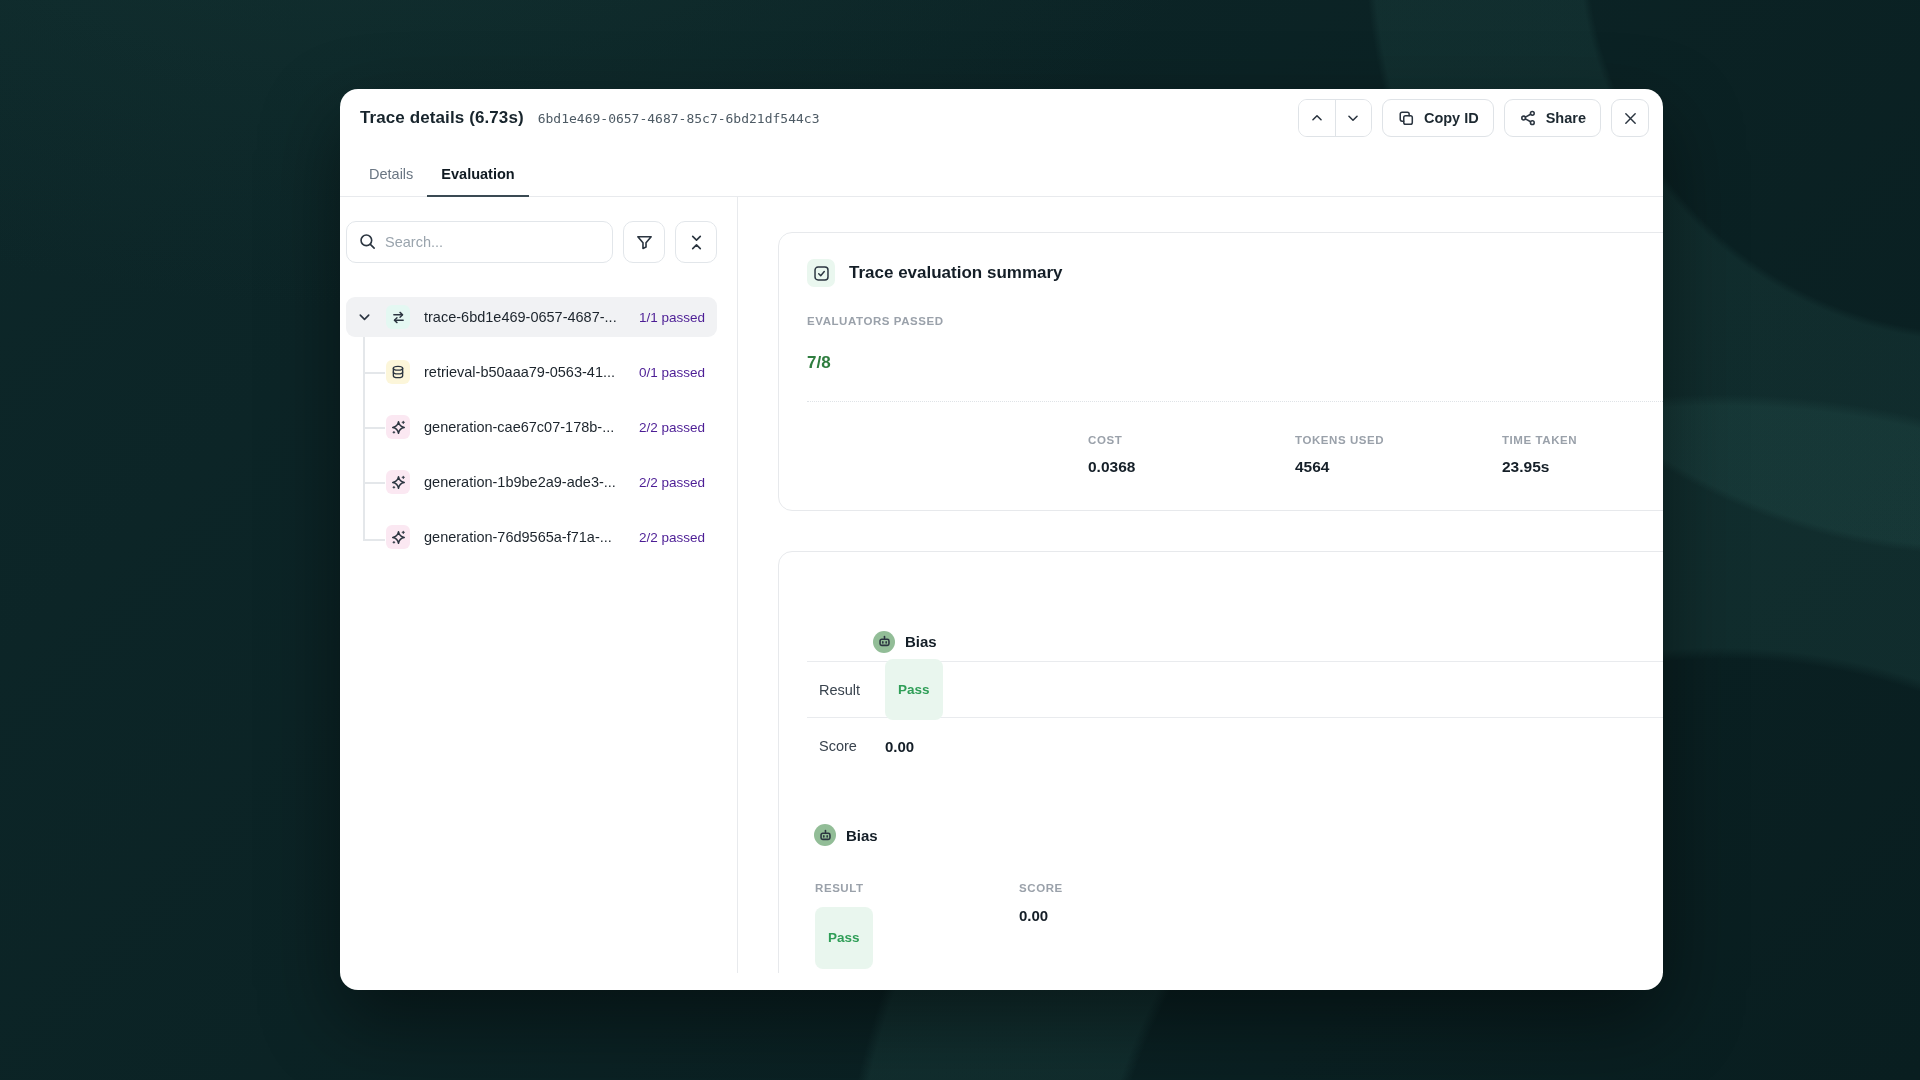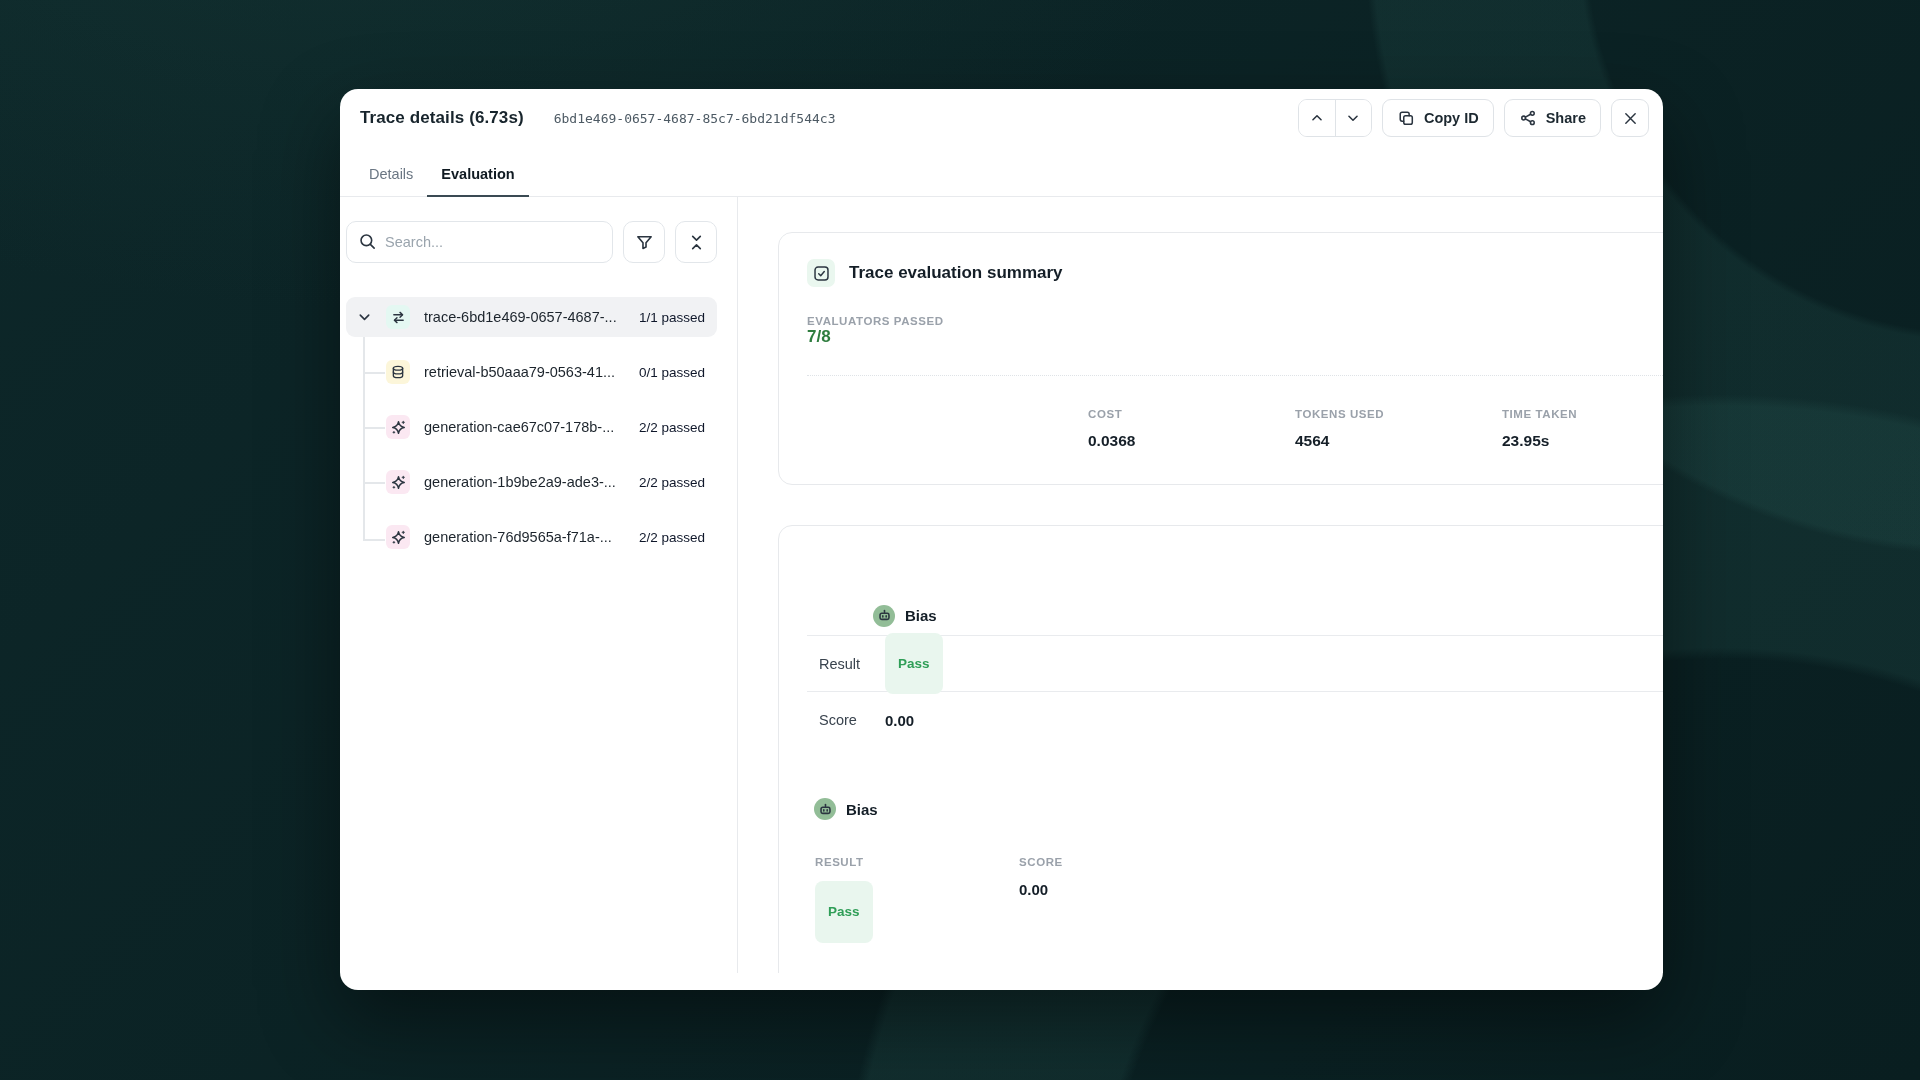--- a/index.html
+++ b/index.html
@@ -14,21 +14,21 @@
       linear-gradient(135deg,#0d2729,#091e20);
   }
 
   .modal { position:absolute; left:340px; top:89px; width:1323px; height:901px;
     background:#fff; border-radius:18px; overflow:hidden;
     box-shadow:0 30px 80px rgba(0,0,0,.45); color:#16202a; }
 
   
   .modal-header { display:flex; align-items:center; justify-content:space-between;
     padding:10px 14px 0 20px; height:48px; }
-  .title-wrap { display:flex; align-items:baseline; gap:30px; }
+  .title-wrap { display:flex; align-items:baseline; gap:14px; }
   .modal-title { font-size:17px; font-weight:700; color:#17242c; letter-spacing:.1px; }
   .trace-id { font-family:"DejaVu Sans Mono", monospace; font-size:13px; color:#4d5a64; }
   .header-actions { display:flex; align-items:center; gap:10px; }
   .btn, .btn-group { border:1px solid #dfe3e7; border-radius:9px; background:#fff; }
   .btn { display:flex; align-items:center; gap:9px; height:38px; padding:0 14px;
     font-size:14.5px; font-weight:600; color:#1c2830; cursor:pointer; font-family:inherit; }
   .btn.icon-only { width:38px; padding:0; justify-content:center; }
   .btn-group { display:flex; height:38px; overflow:hidden; }
   .btn-group button { width:36px; border:none; background:#fff; display:flex; align-items:center;
     justify-content:center; cursor:pointer; }
@@ -60,36 +60,36 @@
   .tree-row { height:40px; margin-bottom:15px; display:flex; align-items:center; gap:14px;
     padding:0 12px 0 10px; border-radius:9px; cursor:pointer; position:relative; }
   .tree-row.selected { background:#f1f2f4; }
   .tw { width:16px; height:16px; flex:none; display:flex; align-items:center; justify-content:center; }
   .node-ico { width:24px; height:24px; flex:none; border-radius:6px; display:flex;
     align-items:center; justify-content:center; }
   .node-ico.teal { background:#e4f8f2; }
   .node-ico.yellow { background:#fcf6da; }
   .node-ico.pink { background:#fbe8f2; }
   .tree-label { flex:1; font-size:14.5px; color:#1c242c; white-space:nowrap; overflow:hidden; }
-  .tree-count { font-size:13.5px; color:#0f172a; white-space:nowrap; }
+  .tree-count { font-size:13.5px; color:#4c1d95; white-space:nowrap; }
   .conn-v { position:absolute; left:17px; width:1.5px; background:#e4e7ea; }
   .conn-h { position:absolute; left:17px; width:22px; height:1.5px; background:#e4e7ea; }
 
   
   .card { width:960px; border:1px solid #e7e9ec; border-radius:14px; background:#fff; }
   .card1 { padding:26px 28px 34px; }
   .card2 { margin-top:40px; padding:30px 28px 80px; }
   .card-head { display:flex; align-items:center; gap:14px; }
   .card-ico { width:28px; height:28px; border-radius:7px; flex:none; display:flex;
     align-items:center; justify-content:center; }
   .card-ico.green { background:#eaf7ef; }
   .card-ico.teal { background:#e4f8f2; }
   .card-title { font-size:17px; font-weight:700; color:#141e27; }
   .small-label { font-size:11.5px; font-weight:700; letter-spacing:.05em; color:#9aa1aa; }
-  .big-green { margin-top:0; font-size:17px; font-weight:700; color:#2f7d3f; }
+  .big-green { margin-top:26px; font-size:17px; font-weight:700; color:#2f7d3f; }
   .dashed { border:none; border-top:1.5px dotted #dfe3e7; margin:28px 0 32px; }
   .stats { display:flex;justify-content:flex-end; }
   .stat { width:207px; flex:none; }
   .stat-value { margin-top:12px; font-size:15.5px; font-weight:700; color:#151f28; }
 
   .evalblock { margin-top:40px; }
   .eval-head { display:flex; align-items:center; gap:10px; height:40px; padding-left:66px;
     border-bottom:1px solid #e9ebee; }
   .eval-head.flush { padding-left:7px; border-bottom:none; height:26px; }
   .robot { width:22px; height:22px; border-radius:50%; background:#92bd97; flex:none;

